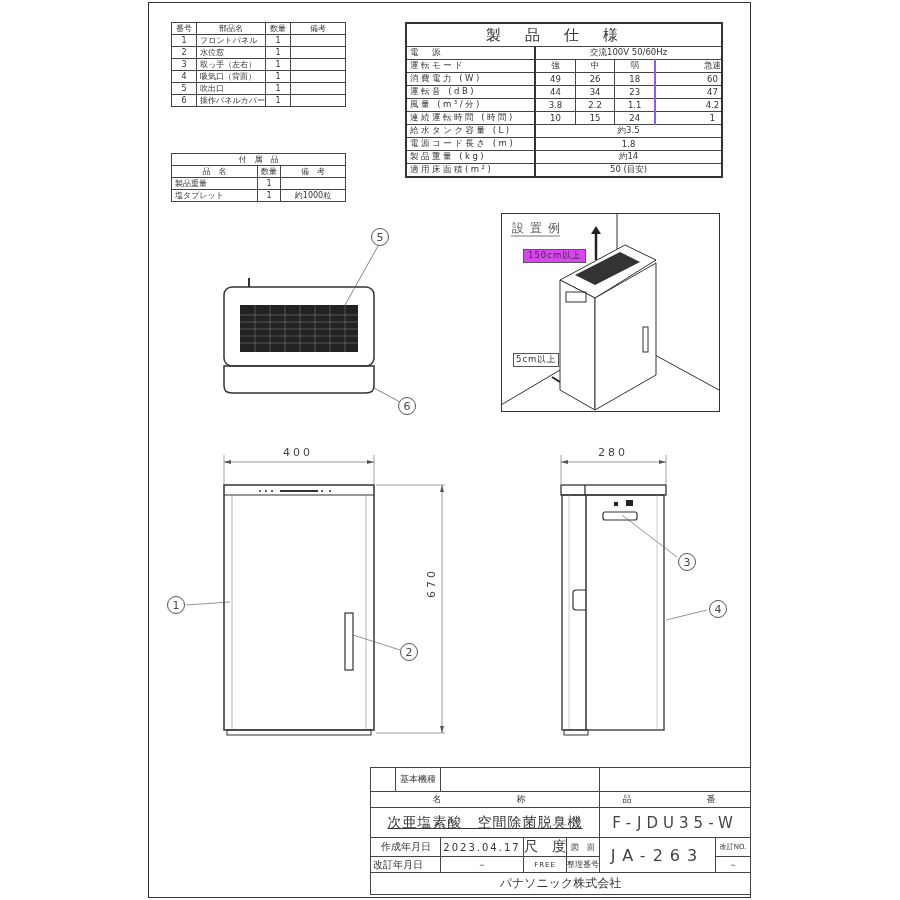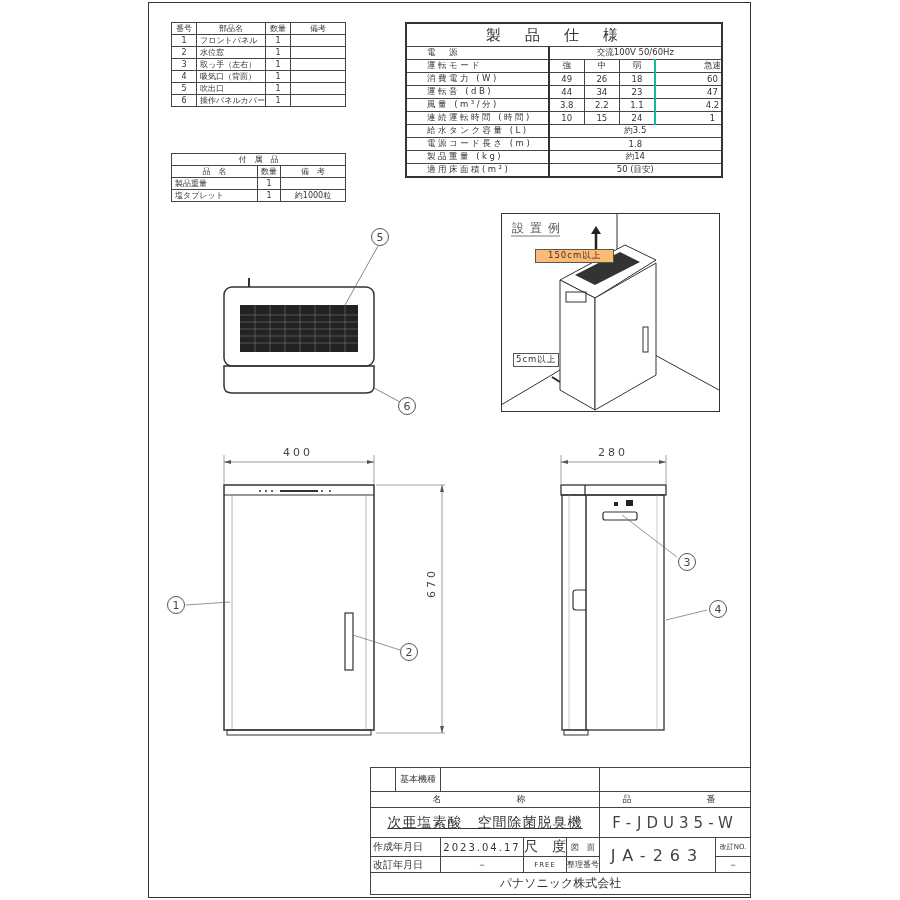--- a/index.html
+++ b/index.html
@@ -7,24 +7,24 @@
          font-family:"DejaVu Sans", sans-serif; color:#333; }
   .abs { position:absolute; }
   .frame { position:absolute; left:148px; top:2px; width:603px; height:896px;
            border:1.5px solid #333; box-sizing:border-box; }
   table { border-collapse:collapse; position:absolute; }
   td, th { border:1px solid #444; font-weight:normal; padding:0; text-align:center;
            white-space:nowrap; overflow:hidden; }
   .parts td { font-size:8px; height:11px; color:#333;text-align:center; }
   .parts td.l { text-align:left; padding-left:3px; }
   .spec td { font-size:8.5px; height:11.5px; color:#333; }
-  .spec td.l { text-align:left; padding-left:20px; letter-spacing:2.5px; }
+  .spec td.l { text-align:left; padding-left:3px; letter-spacing:2.5px; }
   .spec td.title { font-size:15px; letter-spacing:24px; height:22px; }
   .spec td.sep { border-right:2px solid #333; }
-  .spec td.sepl { border-left:2px solid #14b8a6;padding-left:48px; }
+  .spec td.sepl { border-left:2px solid #8b5cf6;padding-left:48px; }
   .acc td { font-size:8px; height:11px; }
   .acc td.l { text-align:left; padding-left:3px; }
   .tb td { font-size:10px; color:#333; }
   .callout { position:absolute; width:18px; height:18px; border:1px solid #555;
              border-radius:50%; font-size:11px; text-align:center; line-height:18px;
              color:#444; background:#fff; box-sizing:border-box; }
   .dim { position:absolute; font-size:11px; color:#444; letter-spacing:3px; }
   svg { position:absolute; overflow:visible; }
 </style>
 </head>
@@ -200,21 +200,21 @@
   <polygon points="560,280 595,298 595,410 560,390" fill="#fff" stroke="#333" stroke-width="1"></polygon>
   <polygon points="595,298 656,263 656,375 595,410" fill="#fff" stroke="#333" stroke-width="1"></polygon>
   <rect x="566" y="292" width="20" height="10" fill="none" stroke="#333" stroke-width="1"></rect>
   <rect x="643" y="327" width="5" height="25" fill="none" stroke="#333" stroke-width="1"></rect>
   <line x1="596" y1="230" x2="596" y2="260" stroke="#222" stroke-width="2.5"></line>
   <polygon points="591,234 596,226 601,234" fill="#222"></polygon>
   <line x1="552" y1="377" x2="560" y2="382" stroke="#222" stroke-width="2"></line>
   <line x1="511" y1="236" x2="560" y2="236" stroke="#555" stroke-width="0.8"></line>
 </svg>
 <div class="abs" style="left:512px;top:220px;font-size:12px;letter-spacing:6px;color:#555;font-family:Liberation Serif, serif;">設置例</div>
-<div class="abs" style="left:535px;top:249px;font-size:8.5px;border:1px solid #555;padding:0 12px;letter-spacing:1px;background:#fdba74;">150cm以上</div>
+<div class="abs" style="left:523px;top:249px;font-size:8.5px;border:1px solid #555;padding:0 4px;letter-spacing:1px;background:#d946ef;">150cm以上</div>
 <div class="abs" style="left:513px;top:353px;font-size:8.5px;border:1px solid #555;padding:0 2px;letter-spacing:1px;background:#fff;">5cm以上</div>
 
 <svg style="left:0;top:0" width="900" height="900">
   <line x1="224" y1="455" x2="224" y2="484" stroke="#666" stroke-width="0.6"></line>
   <line x1="374" y1="455" x2="374" y2="484" stroke="#666" stroke-width="0.6"></line>
   <line x1="224" y1="462" x2="374" y2="462" stroke="#555" stroke-width="0.6"></line>
   <polygon points="224,462 231,460 231,464" fill="#555"></polygon>
   <polygon points="374,462 367,460 367,464" fill="#555"></polygon>
   <line x1="376" y1="485" x2="445" y2="485" stroke="#666" stroke-width="0.6"></line>
   <line x1="376" y1="733" x2="445" y2="733" stroke="#666" stroke-width="0.6"></line>
@@ -275,21 +275,21 @@
   </tr>
   <tr style="height:16px">
     <td colspan="5" style="font-size:9px;letter-spacing:12px;">名　　　称</td>
     <td colspan="2" style="font-size:9px;letter-spacing:12px;">品　　　番</td>
   </tr>
   <tr style="height:30px">
     <td colspan="5" style="font-size:14px;letter-spacing:1px;text-decoration:underline;">次亜塩素酸　空間除菌脱臭機</td>
     <td colspan="2" style="font-size:15px;letter-spacing:5px;color:#444;">F-JDU35-W</td>
   </tr>
   <tr style="height:16px">
-    <td colspan="2" style="font-size:10px;text-align:left;padding-left:2px;">作成年月日</td>
+    <td colspan="2" style="font-size:10px;text-align:left;padding-left:10px;">作成年月日</td>
     <td style="width:82px;font-size:10px;letter-spacing:2px;">2023.04.17</td>
     <td style="width:30px;font-size:14px;">尺　度</td>
     <td style="width:32px;font-size:8px;">図　面</td>
     <td rowspan="2" style="font-size:16px;letter-spacing:7px;color:#444;">JA-263</td>
     <td style="width:34px;font-size:7px;">改訂NO.</td>
   </tr>
   <tr style="height:16px">
     <td colspan="2" style="font-size:10px;text-align:left;padding-left:2px;">改訂年月日</td>
     <td style="font-size:10px;">－</td>
     <td style="font-size:7px;letter-spacing:1px;">FREE</td>

